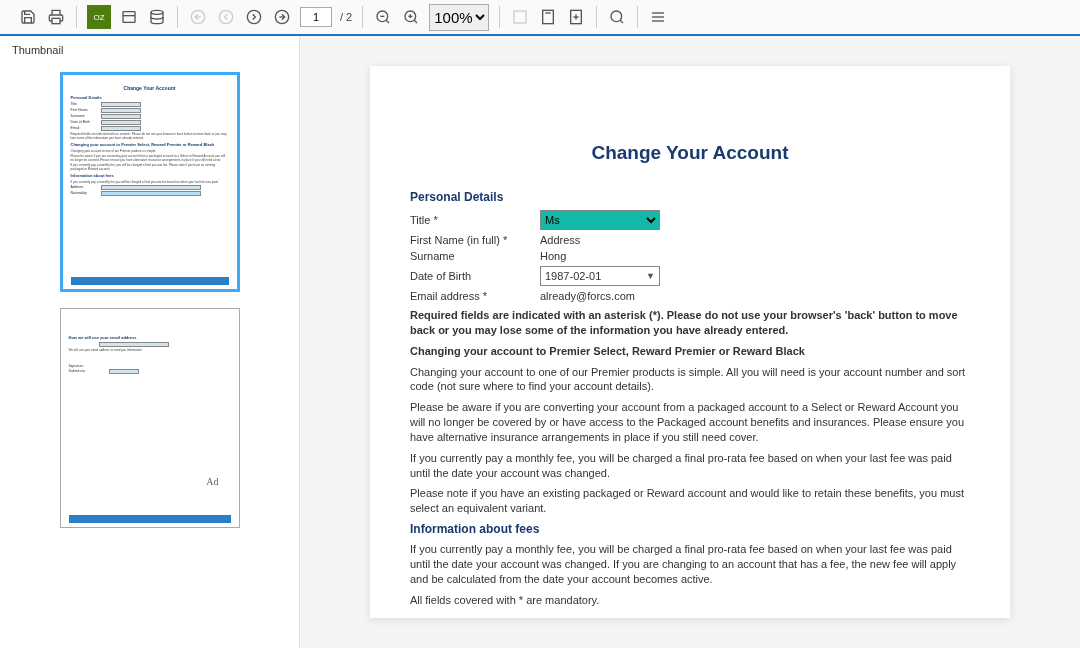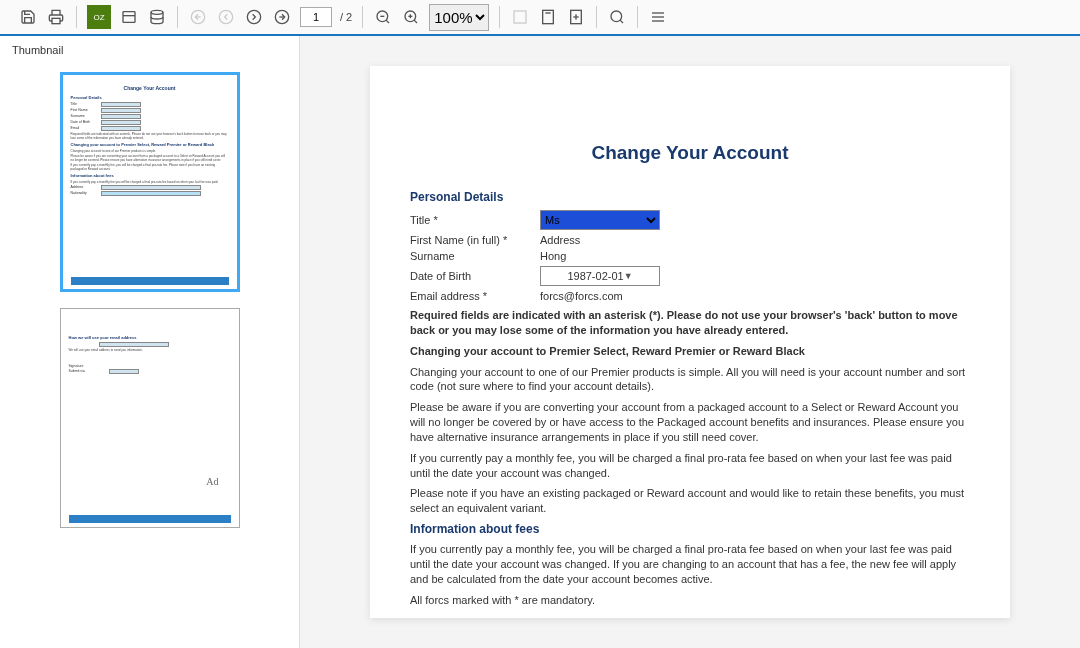--- a/index.html
+++ b/index.html
@@ -39,22 +39,22 @@
 .thumb .t-bar { position: absolute; bottom: 4px; left: 8px; right: 8px; height: 8px; background: #2b7fc4; }
 .thumb .t-sig { position: absolute; bottom: 40px; right: 20px; font-family: cursive; font-size: 10px; color: #666; }
 
 .viewer { flex: 1; background: #f4f4f4; overflow: auto; display: flex; justify-content: center; padding: 30px 0; }
 .page { width: 640px; background: #fff; padding: 76px 40px 40px; box-shadow: 0 2px 8px rgba(0,0,0,0.1); color: #333; font-size: 11px; }
 .page-title { text-align: center; font-size: 19px; color: #1a3a6e; font-weight: bold; margin-bottom: 26px; }
 .section-title { font-size: 12px; color: #1a3a6e; font-weight: bold; margin: 6px 0; }
 .field-row { display: flex; align-items: center; margin: 4px 0; font-size: 11px; color: #333; }
 .field-row .lbl { width: 130px; }
 .field-row .val { color: #333; }
-.field-row select { width: 120px; height: 20px; border: 1px solid #888; font-size: 11px; background: #1d4ed8; }
-.field-row .date-sel { width: 120px; height: 20px; border: 1px solid #888; display: inline-flex; align-items: center; padding: 0 4px; justify-content: center; font-size: 11px; }
+.field-row select { width: 120px; height: 20px; border: 1px solid #888; font-size: 11px; background: #14b8a6; }
+.field-row .date-sel { width: 120px; height: 20px; border: 1px solid #888; display: inline-flex; align-items: center; padding: 0 4px; justify-content: space-between; font-size: 11px; }
 .field-row .date-sel .arrow { font-size: 9px; color: #555; }
 .para { font-size: 11px; line-height: 1.35; margin: 6px 0; color: #333; }
 .para.bold { font-weight: bold; }
 </style>
 </head>
 <body>
 
 <div class="toolbar">
   <div class="grp">
     <div class="tbtn">
@@ -265,29 +265,29 @@
       </div>
       <div class="field-row">
         <div class="lbl">Date of Birth</div>
         <div class="date-sel">
           <span>1987-02-01</span>
           <span class="arrow">▼</span>
         </div>
       </div>
       <div class="field-row">
         <div class="lbl">Email address *</div>
-        <div class="val">forcs@forcs.com</div>
+        <div class="val">already@forcs.com</div>
       </div>
 
       <div class="para bold">Required fields are indicated with an asterisk (*). Please do not use your browser's 'back' button to move back or you may lose some of the information you have already entered.</div>
       <div class="para bold">Changing your account to Premier Select, Reward Premier or Reward Black</div>
       <div class="para">Changing your account to one of our Premier products is simple. All you will need is your account number and sort code (not sure where to find your account details).</div>
       <div class="para">Please be aware if you are converting your account from a packaged account to a Select or Reward Account you will no longer be covered by or have access to the Packaged account benefits and insurances. Please ensure you have alternative insurance arrangements in place if you still need cover.</div>
       <div class="para">If you currently pay a monthly fee, you will be charged a final pro-rata fee based on when your last fee was paid until the date your account was changed.</div>
       <div class="para">Please note if you have an existing packaged or Reward account and would like to retain these benefits, you must select an equivalent variant.</div>
 
       <div class="section-title">Information about fees</div>
       <div class="para">If you currently pay a monthly fee, you will be charged a final pro-rata fee based on when your last fee was paid until the date your account was changed. If you are changing to an account that has a fee, the new fee will apply and be calculated from the date your account becomes active.</div>
-      <div class="para">All forcs marked with * are mandatory.</div>
+      <div class="para">All fields covered with * are mandatory.</div>
 
     </div>
   </div>
 </div>
 
 </body></html>

